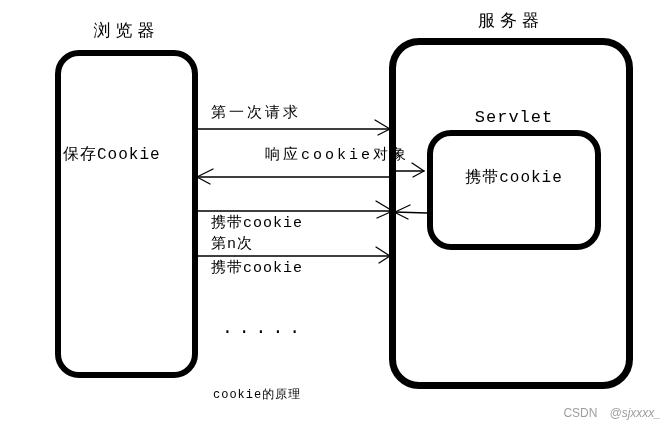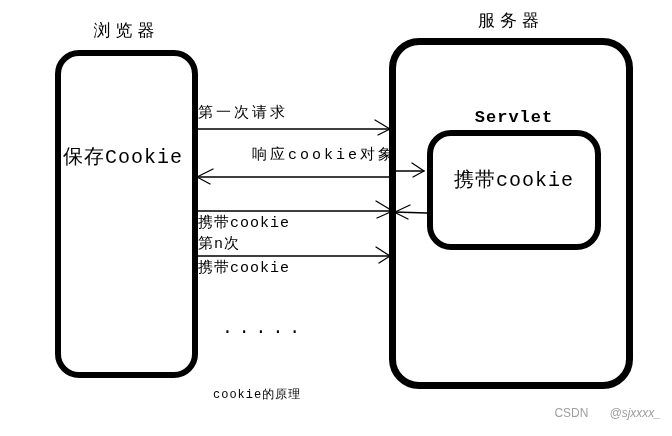--- a/index.html
+++ b/index.html
@@ -48,27 +48,28 @@
     white-space: nowrap;
     line-height: 1.15;
   }
   .node-title {
     font-size: 17px;
     letter-spacing: 5px;
     text-align: center;
   }
   .browser-title { left: 55px; width: 143px; top: 22px; }
   .server-title  { left: 389px; width: 244px; top: 12px; }
-  .servlet-title { left: 427px; width: 174px; top: 108px; letter-spacing: 1px; font-weight: bold; }
-  .node-body { font-size: 20px; letter-spacing: 1px; font-family: Liberation Mono, monospace; }
+  .servlet-title { left: 427px; width: 174px; top: 108px; letter-spacing: 1px; }
+  .node-body { font-size: 16px; letter-spacing: 1px; font-family: Liberation Mono, monospace; }
   .browser-body { left: 63px; top: 146px; }
   .servlet-body { left: 427px; width: 174px; top: 169px; text-align: center; }
   .msg {
     font-size: 15px;
     letter-spacing: 3px;
+    margin-left: 13px;
   }
   .msg-1 { left: 198px; top: 105px; }
   .msg-2 { left: 222px; top: 147px; padding-left: 30px; }
   .msg-3 { left: 198px; top: 190px; }
   .msg-4 { left: 198px; top: 215px; letter-spacing: 1px; }
   .msg-5 { left: 198px; top: 236px; letter-spacing: 1px; }
   .msg-6 { left: 198px; top: 260px; letter-spacing: 1px; }
   .ellipsis {
     left: 222px; top: 318px;
     font-size: 18px;
@@ -80,21 +81,21 @@
     letter-spacing: 1px;
   }
   .watermark {
     position: absolute;
     right: 11px; top: 406px;
     font-family: "Liberation Sans", "DejaVu Sans", sans-serif;
     font-size: 12px;
     color: #9e9e9e;
     white-space: nowrap;
   }
-  .watermark .handle { font-style: italic; margin-left: 21px; }
+  .watermark .handle { font-style: italic; margin-left: 12px; }
 </style>
 </head>
 <body>
 
 <div class="canvas">
 
   <div class="box browser-box"></div>
   <div class="box server-box"></div>
   <div class="box servlet-box"></div>
 

